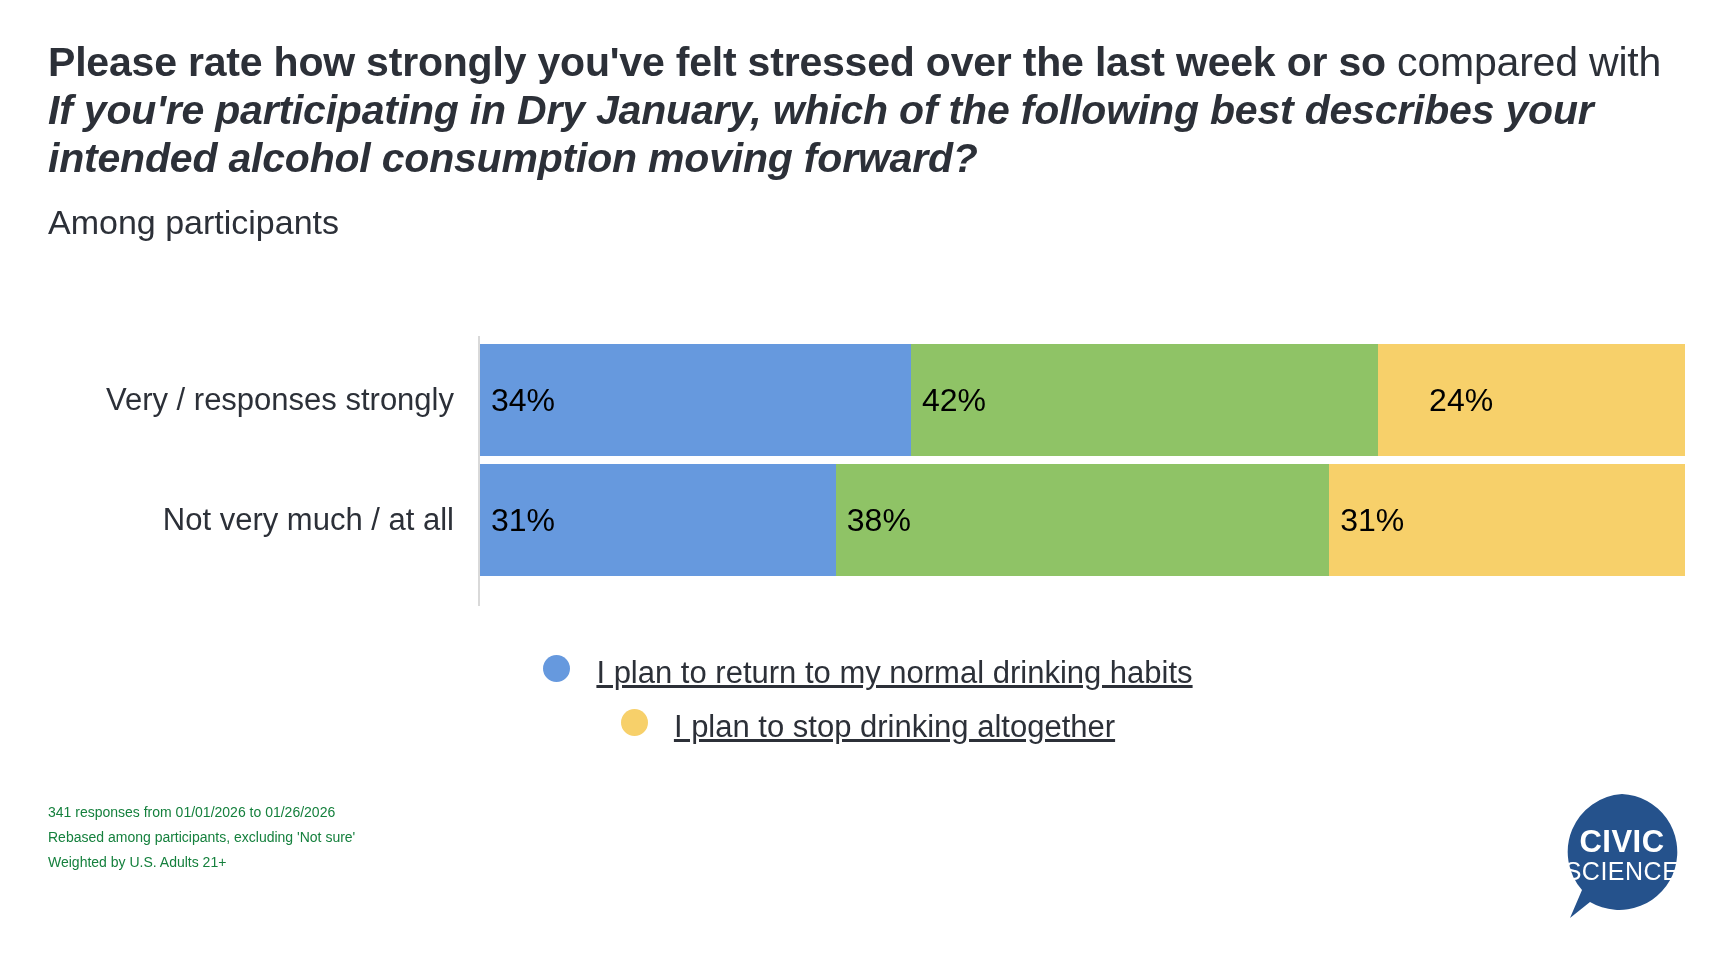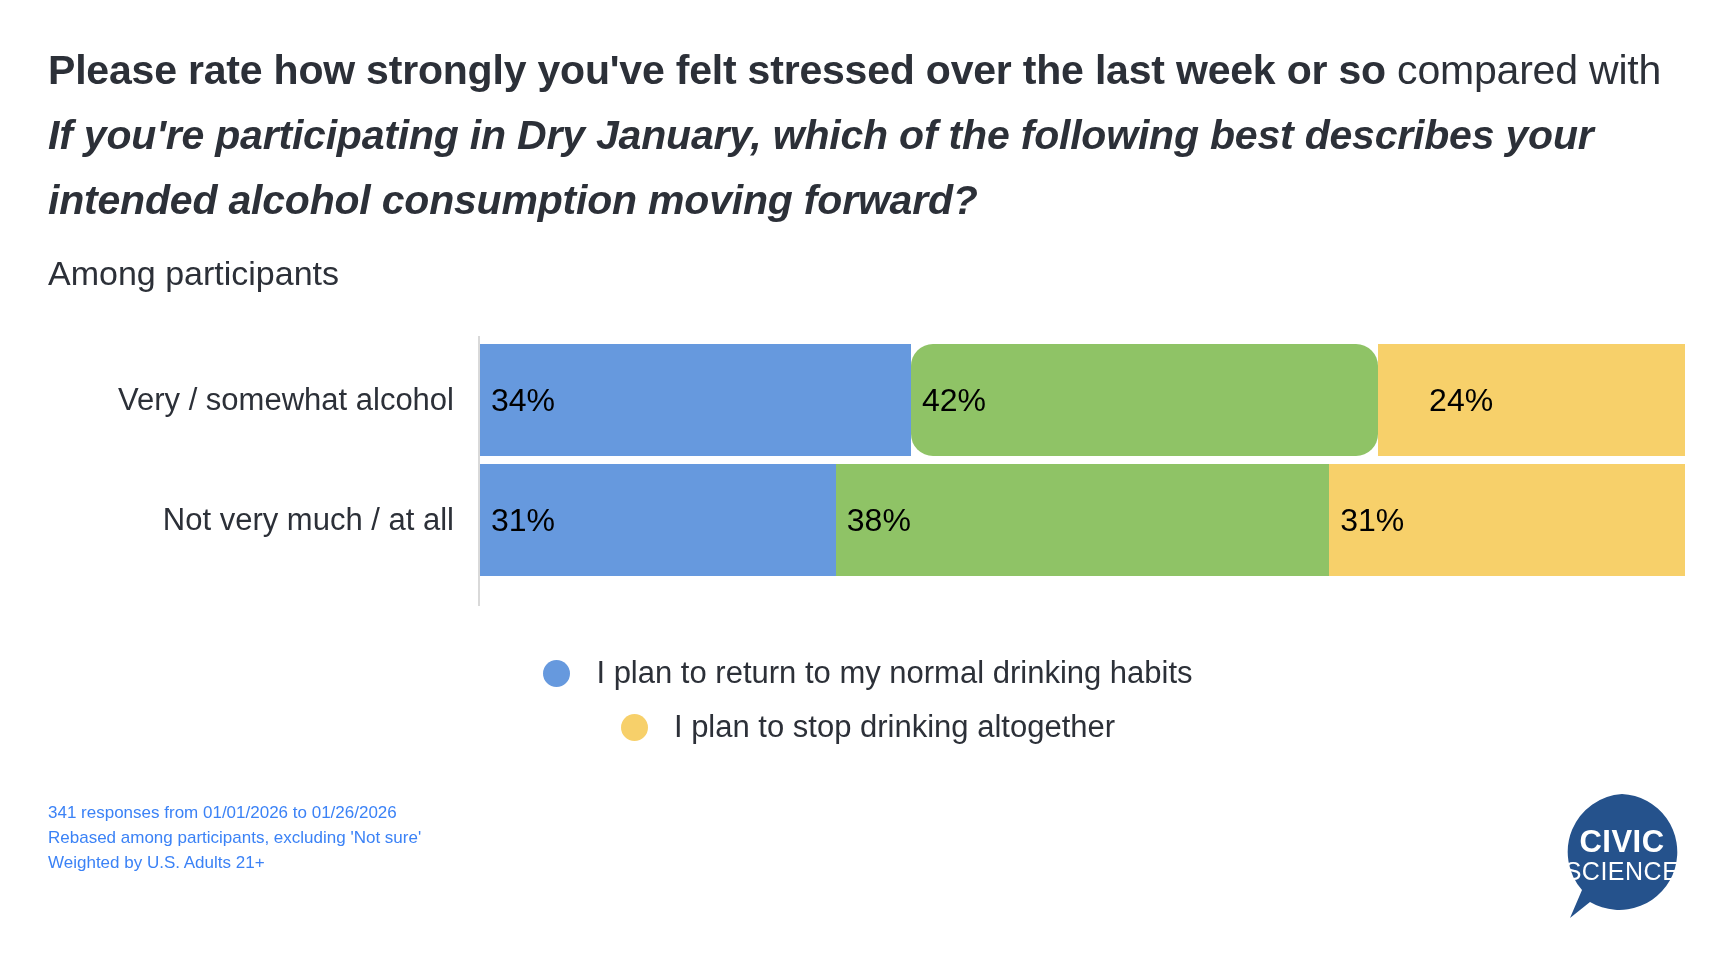--- a/index.html
+++ b/index.html
@@ -18,21 +18,21 @@
 
   
   .title-block {
     position: absolute;
     left: 48px;
     top: 38px;
     width: 1640px;
   }
   .title {
     font-size: 41px;
-    line-height: 65px;
+    line-height: 48px;
     font-weight: 700;
     color: #2c3038;
     letter-spacing: -0.2px;
     margin: 0;
   }
   .title .plain {
     font-weight: 400;
   }
   .title .crossed {
     font-weight: 700;
@@ -118,22 +118,22 @@
   }
   .legend-row {
     display: flex;
     justify-content: center;
     align-items: center;
     gap: 14px;
     margin-bottom: 18px;
   }
   .legend-item {
     display: flex;
-    align-items: center;
     gap: 26px;
+    text-decoration: underline;
   }
   .legend-item + .legend-item {
     margin-left: 36px;
   }
   .swatch {
     width: 27px;
     height: 27px;
     border-radius: 50%;
     flex: 0 0 auto;
   }
@@ -141,23 +141,23 @@
     font-size: 31px;
     color: #2c3038;
     white-space: nowrap;
   }
 
   
   .footer {
     position: absolute;
     left: 48px;
     top: 800px;
-    font-size: 17px;
+    font-size: 14px;
     line-height: 25px;
-    color: #3b82f6;
+    color: #15803d;
   }
   .footer div { white-space: nowrap; }
 
   
   .logo {
     position: absolute;
     left: 1556px;
     top: 790px;
     width: 132px;
     height: 132px;
@@ -170,26 +170,26 @@
 
 <div class="title-block">
   <div class="title"><span>Please rate how strongly you've felt stressed over the last week or so</span> <span class="plain">compared with </span><span class="crossed">If you're participating in Dry January, which of the following best describes your intended alcohol consumption moving forward?</span></div>
   <div class="subtitle">Among participants</div>
 </div>
 
 <div class="chart-area">
   <div class="axis-line"></div>
   <div class="rows" id="chart-rows">
       <div class="row r0">
-        <div class="cat-label">Very / somewhat alcohol</div>
+        <div class="cat-label">Very / responses strongly</div>
         <div class="bar-track">
           <div class="seg" style="background: rgb(102, 153, 222); width: 467px;">
             <span class="seg-label">34%</span>
           </div>
-          <div class="seg" style="background: rgb(143, 195, 102); width: 506.1px; border-radius: 22px;">
+          <div class="seg" style="background: rgb(143, 195, 102); width: 506.1px;">
             <span class="seg-label">42%</span>
           </div>
           <div class="seg" style="background: rgb(247, 208, 106); width: 289.2px; padding-left: 40px;">
             <span class="seg-label">24%</span>
           </div>
         </div>
       </div>
       <div class="row r1">
         <div class="cat-label">Not very much / at all</div>
         <div class="bar-track">

